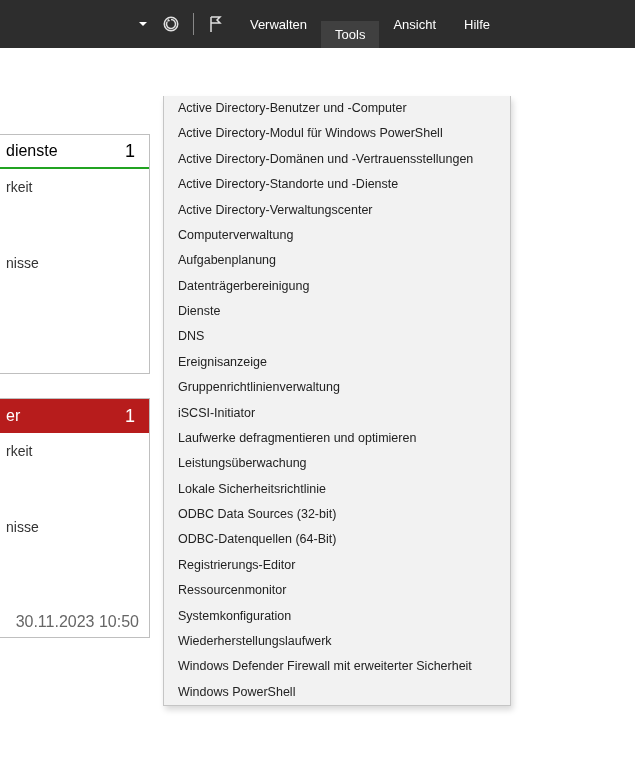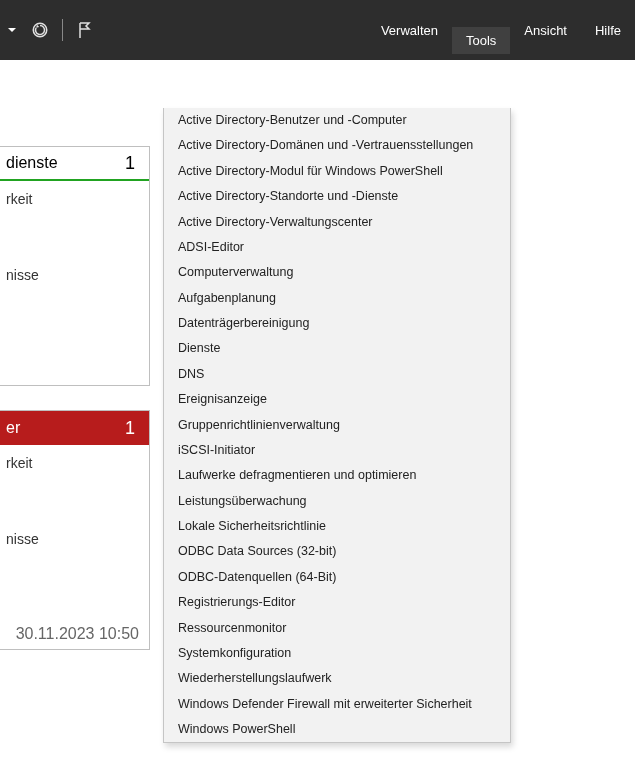--- a/index.html
+++ b/index.html
@@ -1,22 +1,22 @@
 <!DOCTYPE html>
 <html><head>
 <meta charset="utf-8">
 <style>
   * { box-sizing: border-box; margin: 0; padding: 0; }
   html, body { width: 635px; height: 783px; font-family: "Segoe UI", Arial, sans-serif; font-size: 12px; overflow: hidden; background: #fff; }
   .titlebar {
-    height: 60px;
+    height: 48px;
     background: #2d2d2d;
     display: flex;
     align-items: center;
-    justify-content: space-between;
+    justify-content: center;
     padding-right: 0;
     color: #fff;
   }
   .tb-left {
     display: flex;
     align-items: center;
     gap: 4px;
     padding-right: 8px;
   }
   .tb-icon {
@@ -156,25 +156,24 @@
     <div class="tile-body">
       <div>rkeit</div>
       <div style="height:52px"></div>
       <div>nisse</div>
     </div>
     <span class="timestamp">30.11.2023 10:50</span>
   </div>
 
   <div class="dropdown" id="tools-dropdown">
       <div class="dd-item">Active Directory-Benutzer und -Computer</div>
+      <div class="dd-item">Active Directory-Modul für Windows PowerShell</div>
       <div class="dd-item">Active Directory-Domänen und -Vertrauensstellungen</div>
-      <div class="dd-item">Active Directory-Modul für Windows PowerShell</div>
       <div class="dd-item">Active Directory-Standorte und -Dienste</div>
       <div class="dd-item">Active Directory-Verwaltungscenter</div>
-      <div class="dd-item">ADSI-Editor</div>
       <div class="dd-item">Computerverwaltung</div>
       <div class="dd-item">Aufgabenplanung</div>
       <div class="dd-item">Datenträgerbereinigung</div>
       <div class="dd-item">Dienste</div>
       <div class="dd-item">DNS</div>
       <div class="dd-item">Ereignisanzeige</div>
       <div class="dd-item">Gruppenrichtlinienverwaltung</div>
       <div class="dd-item">iSCSI-Initiator</div>
       <div class="dd-item">Laufwerke defragmentieren und optimieren</div>
       <div class="dd-item">Leistungsüberwachung</div>

